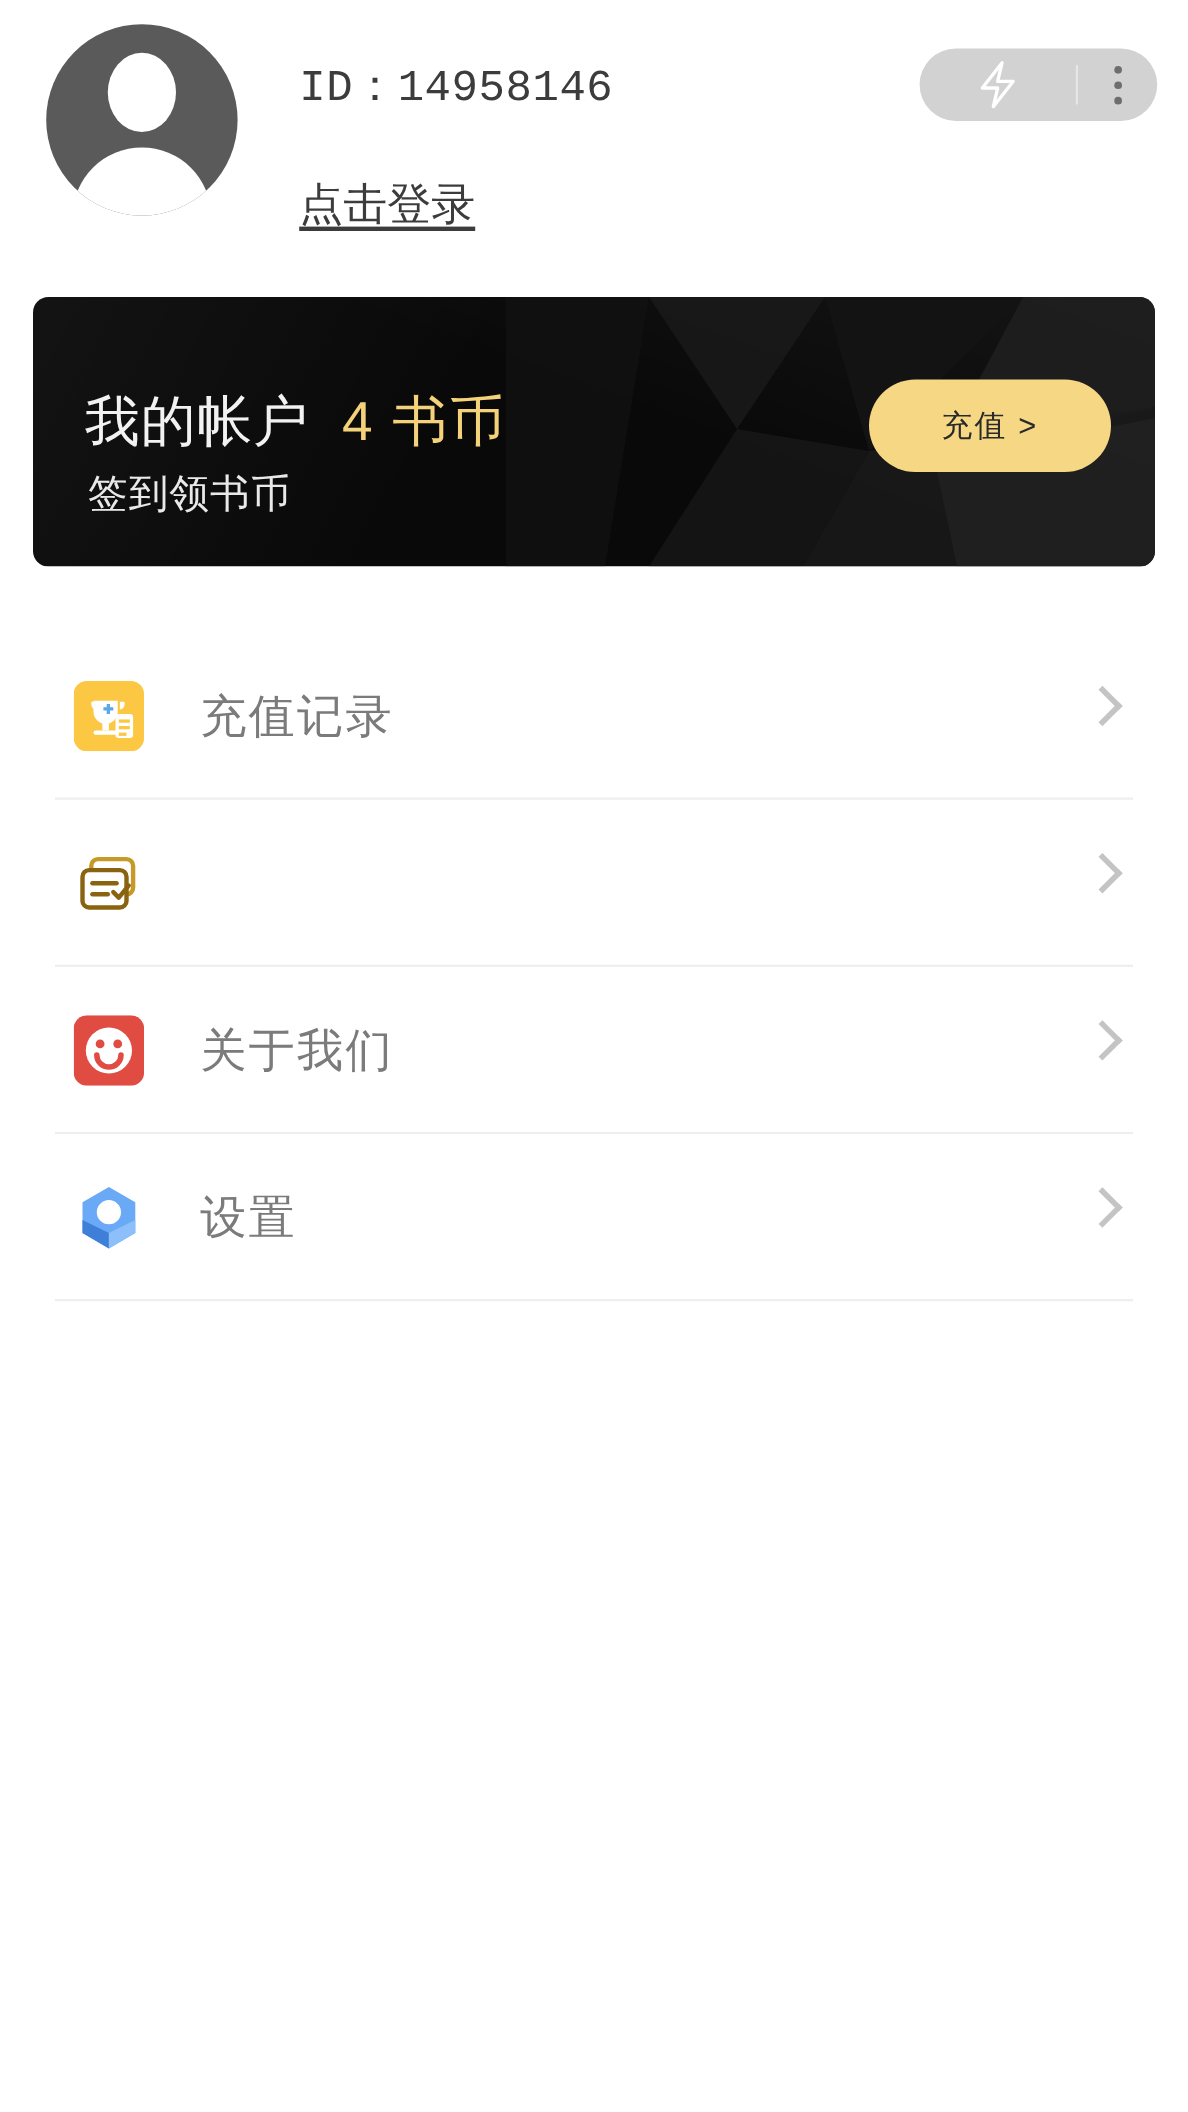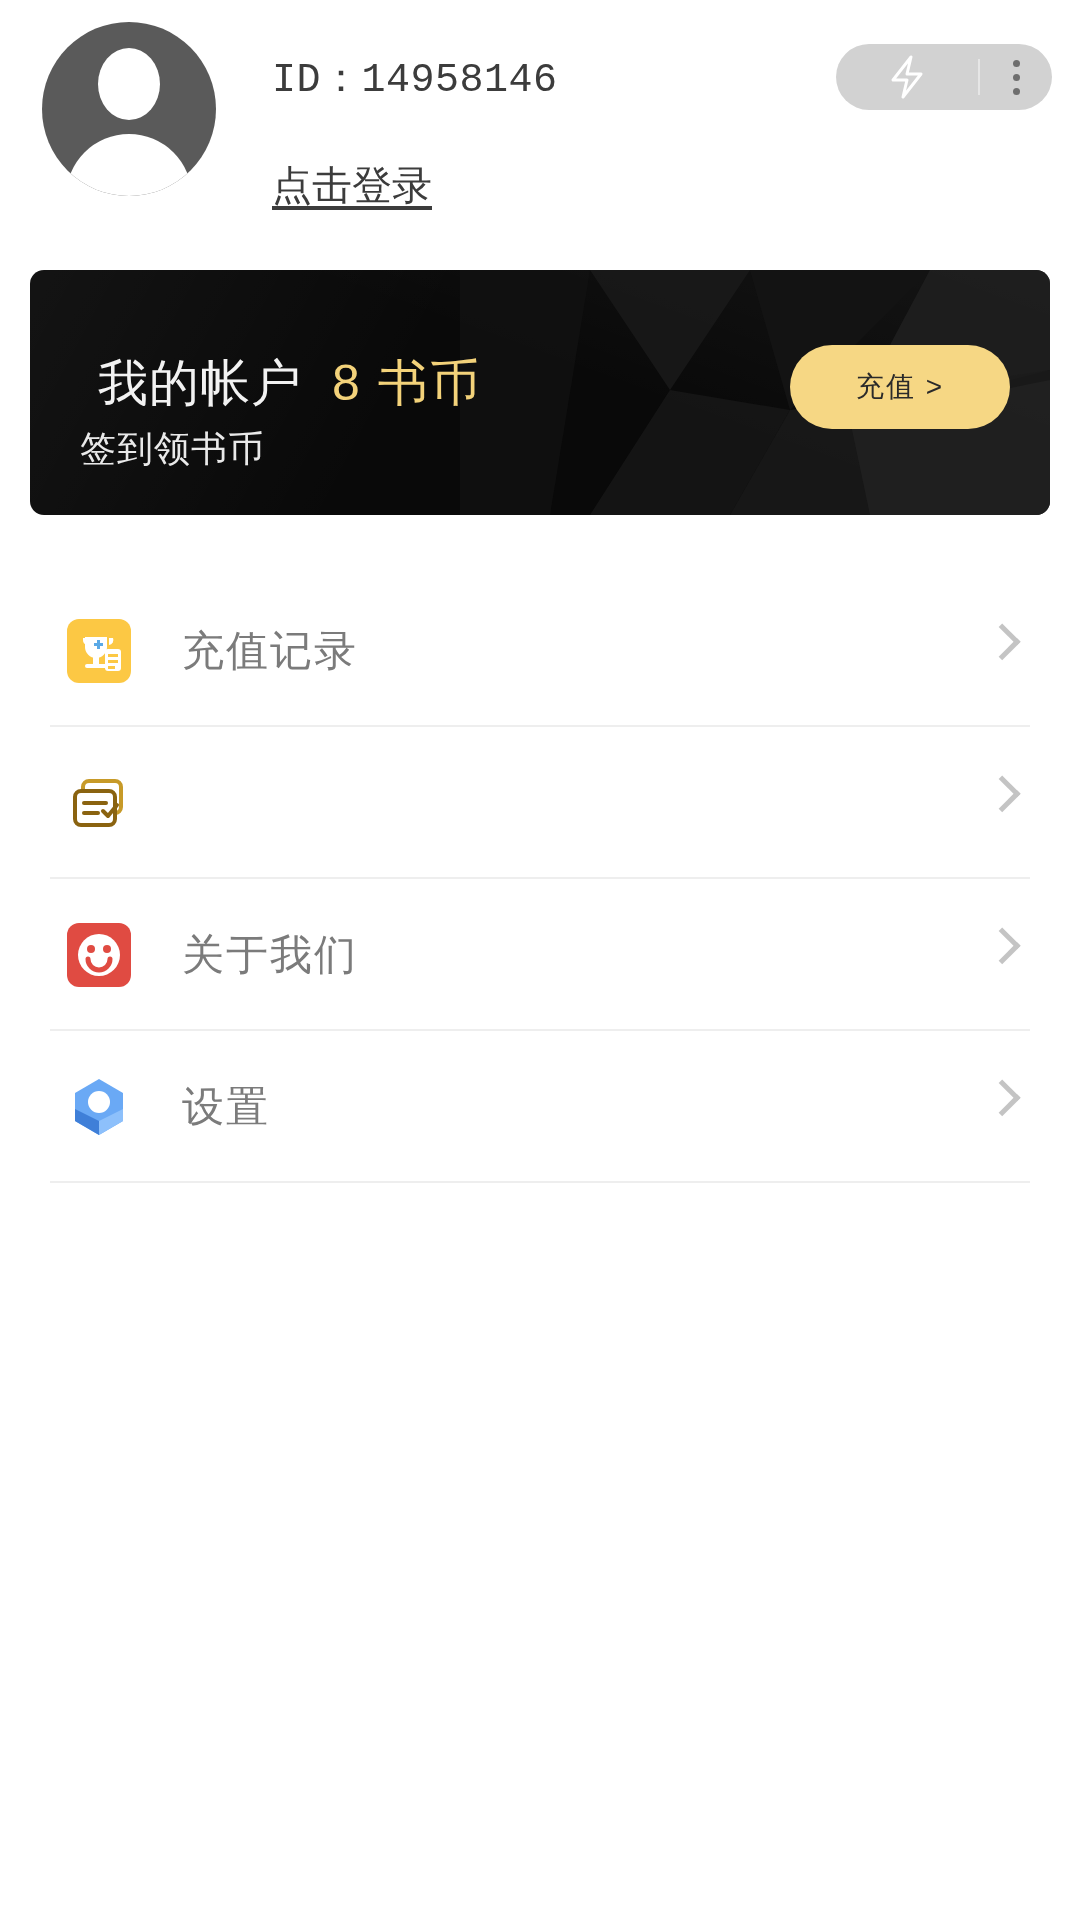--- a/index.html
+++ b/index.html
@@ -71,21 +71,21 @@
     width:1020px; height:245px; border-radius:14px;
     background:
       linear-gradient(118deg, rgba(255,255,255,0.045) 0%, rgba(255,255,255,0) 38%),
       linear-gradient(200deg, rgba(255,255,255,0.05) 0%, rgba(255,255,255,0) 45%),
       #090909;
     overflow:hidden;
   }
   .facets { position:absolute; inset:0; }
   .facets svg { width:100%; height:100%; display:block; }
   .bnr-main {
-    position:absolute; left:68px; top:80px;
+    position:absolute; left:47px; top:80px;
     display:flex; align-items:baseline; white-space:nowrap;text-align:right;
   }
   .bnr-title { font-size:50px; color:#f2f2f2; letter-spacing:1px; }
   .bnr-coins { font-size:50px; color:#f3d27a; margin-left:30px; letter-spacing:2px; }
   .bnr-sub {
     position:absolute; left:50px; top:155px;
     font-size:36px; color:#e9e9e9; letter-spacing:1px;
   }
   .recharge-btn {
     position:absolute; right:40px; top:75px;
@@ -163,21 +163,21 @@
         <polygon points="900,0 1020,0 1020,100 820,150" fill="#202020" opacity="0.85"></polygon>
         <polygon points="640,120 760,140 700,245 560,245" fill="#161616" opacity="0.9"></polygon>
         <polygon points="760,140 1020,100 1020,245 700,245" fill="#1c1c1c" opacity="0.8"></polygon>
         <polygon points="430,0 560,0 520,245 430,245" fill="#121212" opacity="0.7"></polygon>
         <polygon points="820,150 1020,110 1020,245 840,245" fill="#242424" opacity="0.6"></polygon>
       </svg>
     </div>
 
     <div class="bnr-main">
       <span class="bnr-title">我的帐户</span>
-      <span class="bnr-coins">8 书币</span>
+      <span class="bnr-coins">4 书币</span>
     </div>
     <div class="bnr-sub">签到领书币</div>
 
     <div class="recharge-btn">充值 &gt;</div>
   </div>
 
   <div class="menu">
 
     <div class="row">
       <div class="ico">

